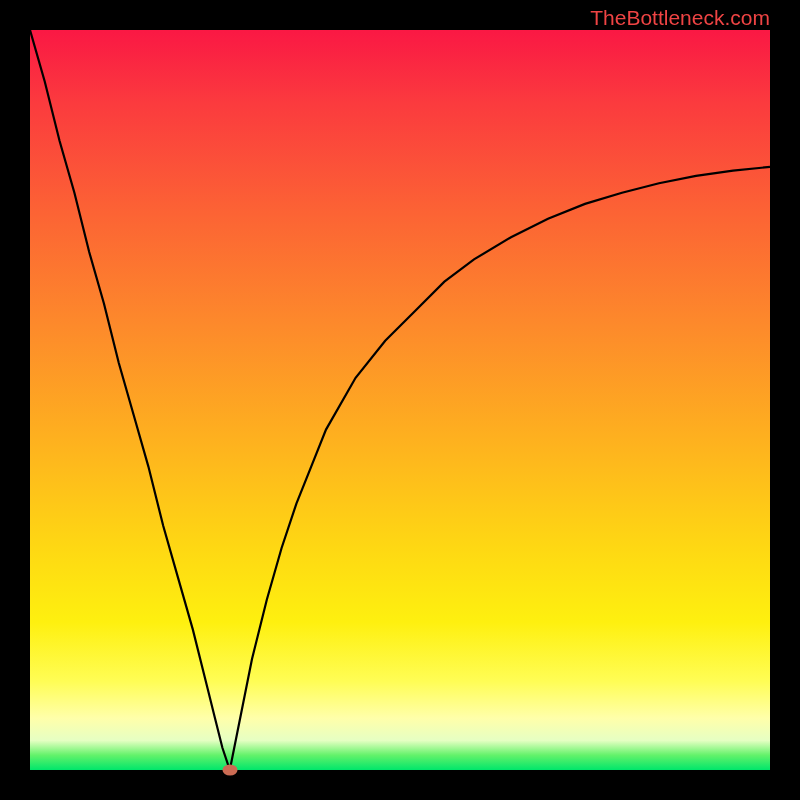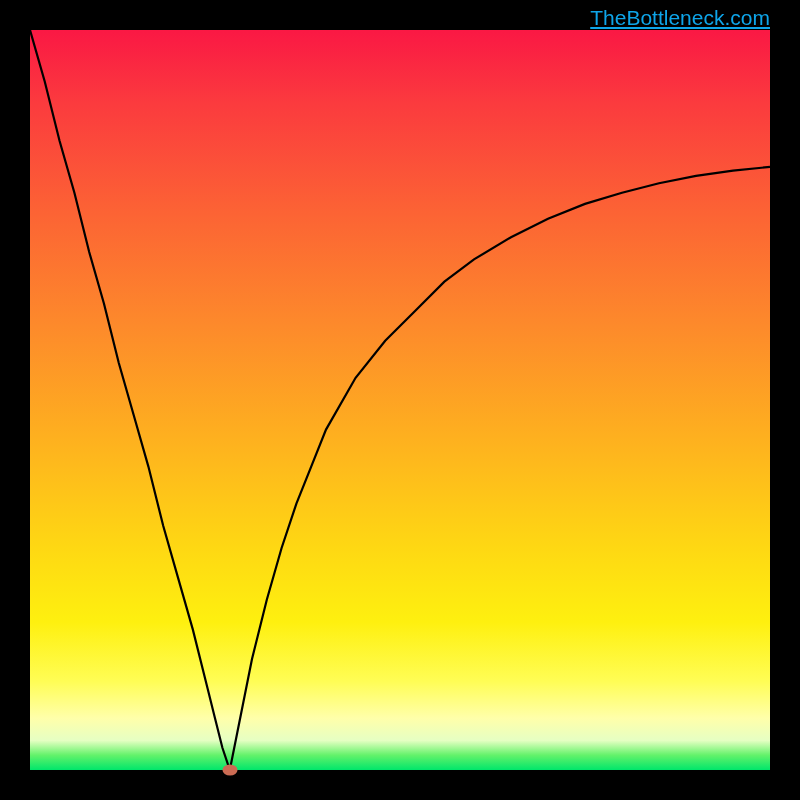--- a/index.html
+++ b/index.html
@@ -37,26 +37,25 @@
       #ffffaa 93%,
       #e6ffc3 96%,
       #63f26a 98%,
       #00e66b 100%
     );
   }
   .attribution {
     position: absolute;
     top: 6px;
     right: 30px;
-    color: #0ea5e9;
+    color: #ef4444;
     font-size: 21px;
     font-weight: 400;
     letter-spacing: 0px;
     z-index: 5;
-    text-decoration: underline;
   }
   svg.curve {
     position: absolute;
     left: 0;
     top: 0;
     width: 740px;
     height: 740px;
     z-index: 3;
   }
   .marker {

